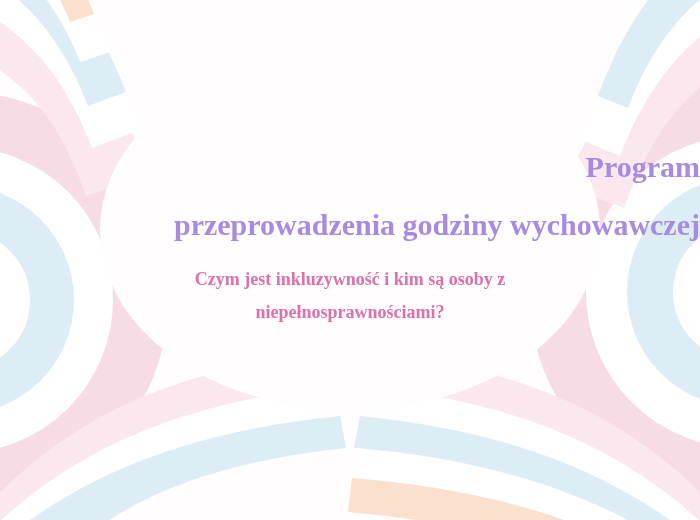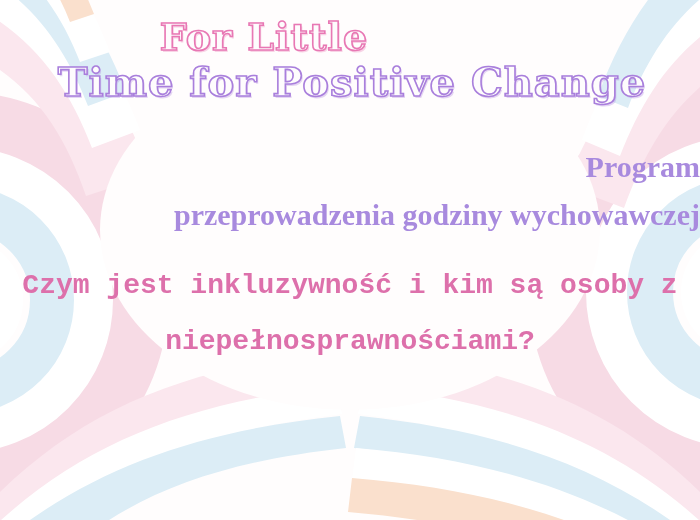--- a/index.html
+++ b/index.html
@@ -80,39 +80,39 @@
 
   .body-line {
     font-family: "Liberation Serif", serif;
     font-weight: 700;
     color: #a88ade;
     line-height: 1.26;
     white-space: nowrap;
   }
 
   .body-line.l1 { font-size: 30px; }
-  .body-line.l2 { font-size: 30px; margin-top: 10px; }
+  .body-line.l2 { font-size: 30px; margin-top: 20px; }
 
   .question-block {
     position: absolute;
     top: 268px;
     left: 0;
     width: 700px;
     text-align: center;
   }
 
   .q-line {
-    font-family: Liberation Mono, monospace;
+    font-family: Liberation Serif, serif;
     font-weight: 700;
     color: #dd70ab;
-    font-size: 28px;
+    font-size: 18px;
     line-height: 1.3;
     white-space: nowrap;
   }
-  .q-line.q2 { margin-top: 20px; }
+  .q-line.q2 { margin-top: 10px; }
 </style>
 </head>
 <body>
 
 <div id="slide">
 
   <svg id="bg" viewBox="0 0 700 520" preserveAspectRatio="none" xmlns="http://www.w3.org/2000/svg">
     <defs>
       <clipPath id="frame">
           <rect x="0" y="0" width="700" height="520"></rect>
@@ -183,24 +183,20 @@
                  C 562,530 668,594 768,740 Z" fill="#fae0cd"></path>
       </g>
 
       <ellipse cx="350" cy="230" rx="250" ry="180" fill="#fffdfd"></ellipse>
 
     </g>
   </svg>
 
   <div class="content">
 
-    <div class="title-wrap">
-      <div class="title-line1">For Little</div>
-      <div class="title-line2">Time for Positive Change</div>
-    </div>
 
     <div class="body-block">
       <div class="body-line l1">Program</div>
       <div class="body-line l2">przeprowadzenia godziny wychowawczej</div>
     </div>
 
     <div class="question-block">
       <div class="q-line q1">Czym jest inkluzywność i kim są osoby z</div>
       <div class="q-line q2">niepełnosprawnościami?</div>
     </div>

